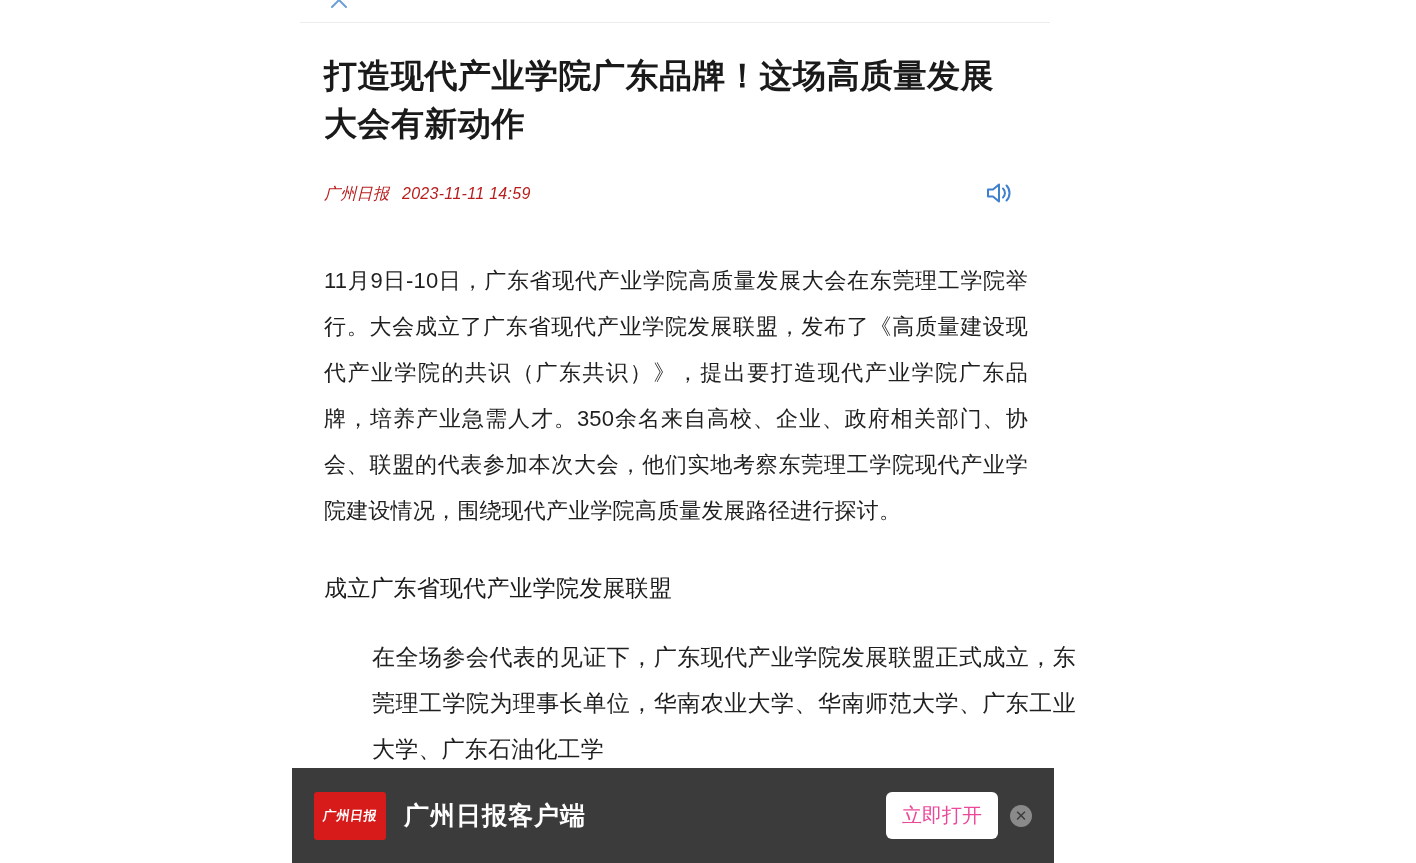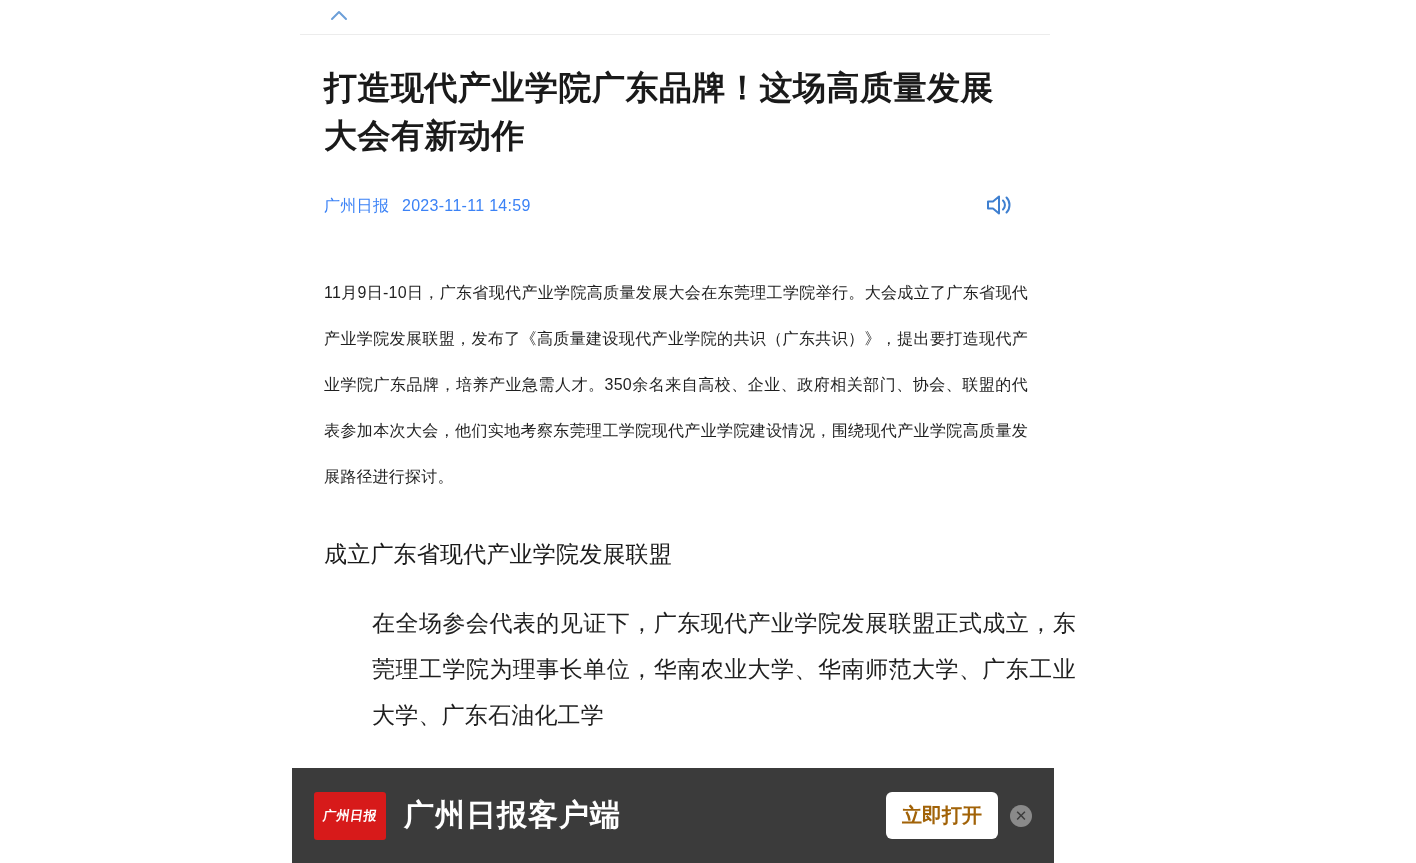--- a/index.html
+++ b/index.html
@@ -17,21 +17,21 @@
     width: 1416px;
     height: 863px;
     background: #ffffff;
     overflow: hidden;
   }
 
   
   .article-column {
     position: absolute;
     left: 300px;
-    top: 12px;
+    top: 0;
     width: 750px;
     height: 687px;
     background: #ffffff;
     box-sizing: border-box;
   }
 
   .top-divider {
     position: absolute;
     left: 0;
     top: 22px;
@@ -71,37 +71,38 @@
   }
 
   .meta-row {
     position: relative;
     margin-top: 30px;
     height: 32px;
   }
 
   .meta-text {
     font-size: 16px;
-    color: #3b82f6;
+    color: #b91c1c;
     line-height: 32px;
     letter-spacing: 0.3px;
+    font-style: italic;
   }
 
   .audio-btn {
     position: absolute;
     right: 12px;
     top: -2px;
     width: 34px;
     height: 34px;
     cursor: pointer;
   }
 
   .body-text {
     margin-top: 48px;
-    font-size: 16px;
+    font-size: 22px;
     line-height: 46px;
     color: #1f1f1f;
     letter-spacing: 0.2px;
     text-align: justify;
     width: 704px;
   }
 
   .section-heading {
     margin-top: 34px;
     font-size: 23px;
@@ -152,31 +153,31 @@
     font-size: 13px;
     font-family: "Liberation Serif", serif;
     font-weight: bold;
     letter-spacing: 0.5px;
     transform: skewX(-8deg);
   }
 
   .app-name {
     margin-left: 18px;
     color: #ffffff;
-    font-size: 30px;
+    font-size: 25px;
     font-weight: bold;
     letter-spacing: 1px;
     flex: 1 1 auto;
   }
 
   .open-btn {
     background: #ffffff;
-    color: #a16207;
+    color: #ec4899;
     font-size: 20px;
-    font-weight: bold;
+    font-weight: normal;
     border: none;
     border-radius: 6px;
     padding: 10px 16px;
     cursor: pointer;
     font-family: "Liberation Sans", sans-serif;
     flex: 0 0 auto;
   }
 
   .close-btn {
     margin-left: 12px;

